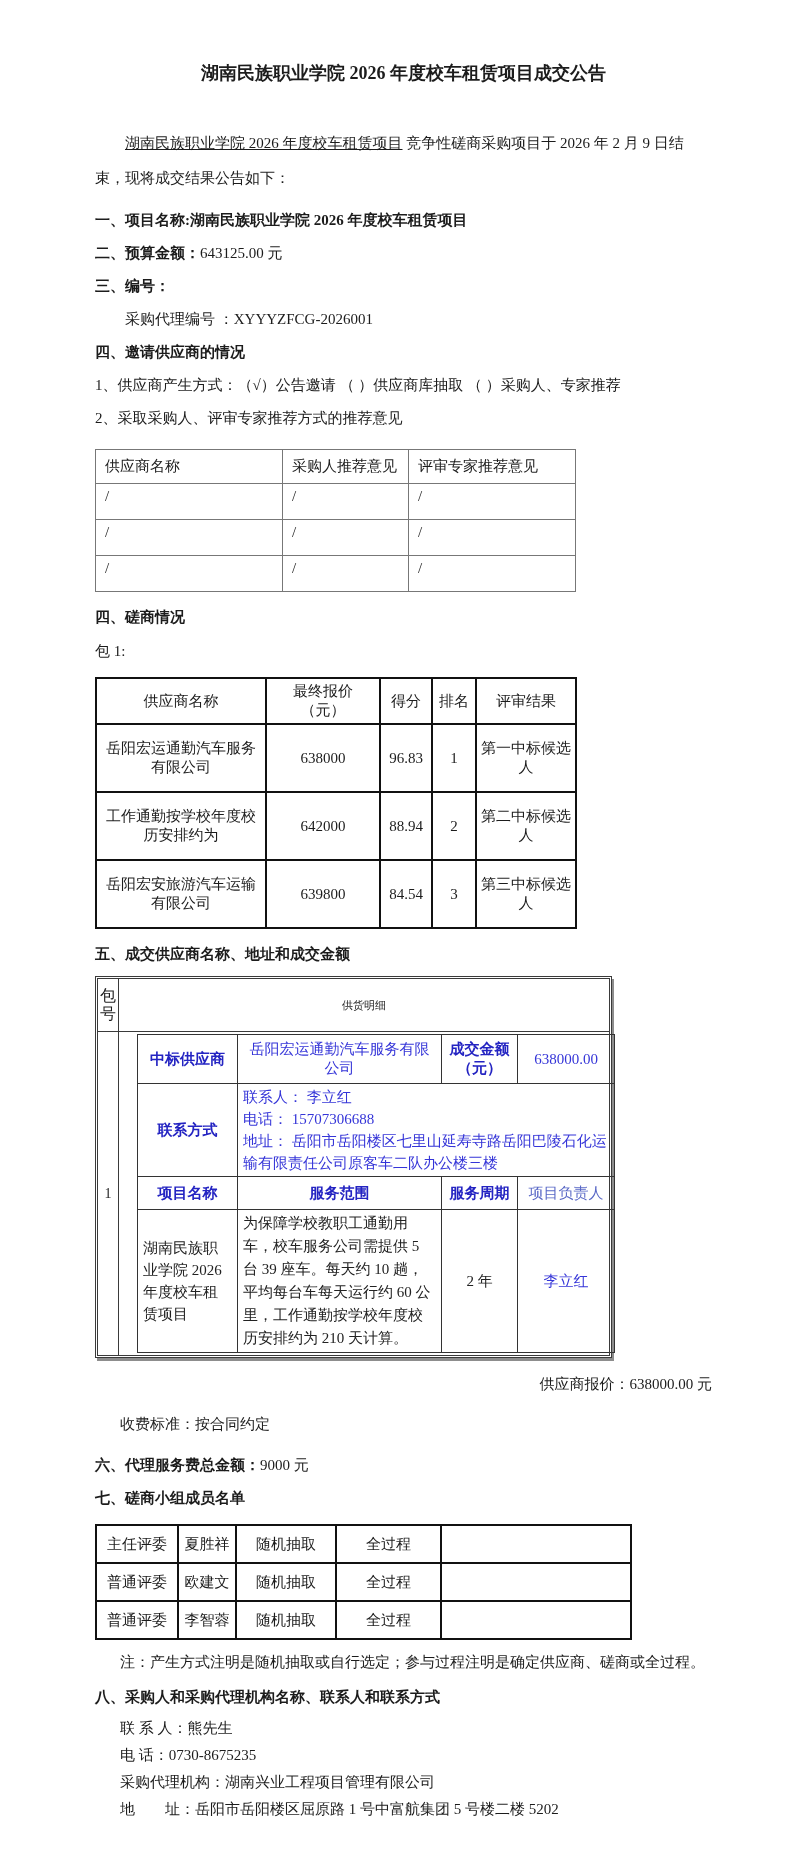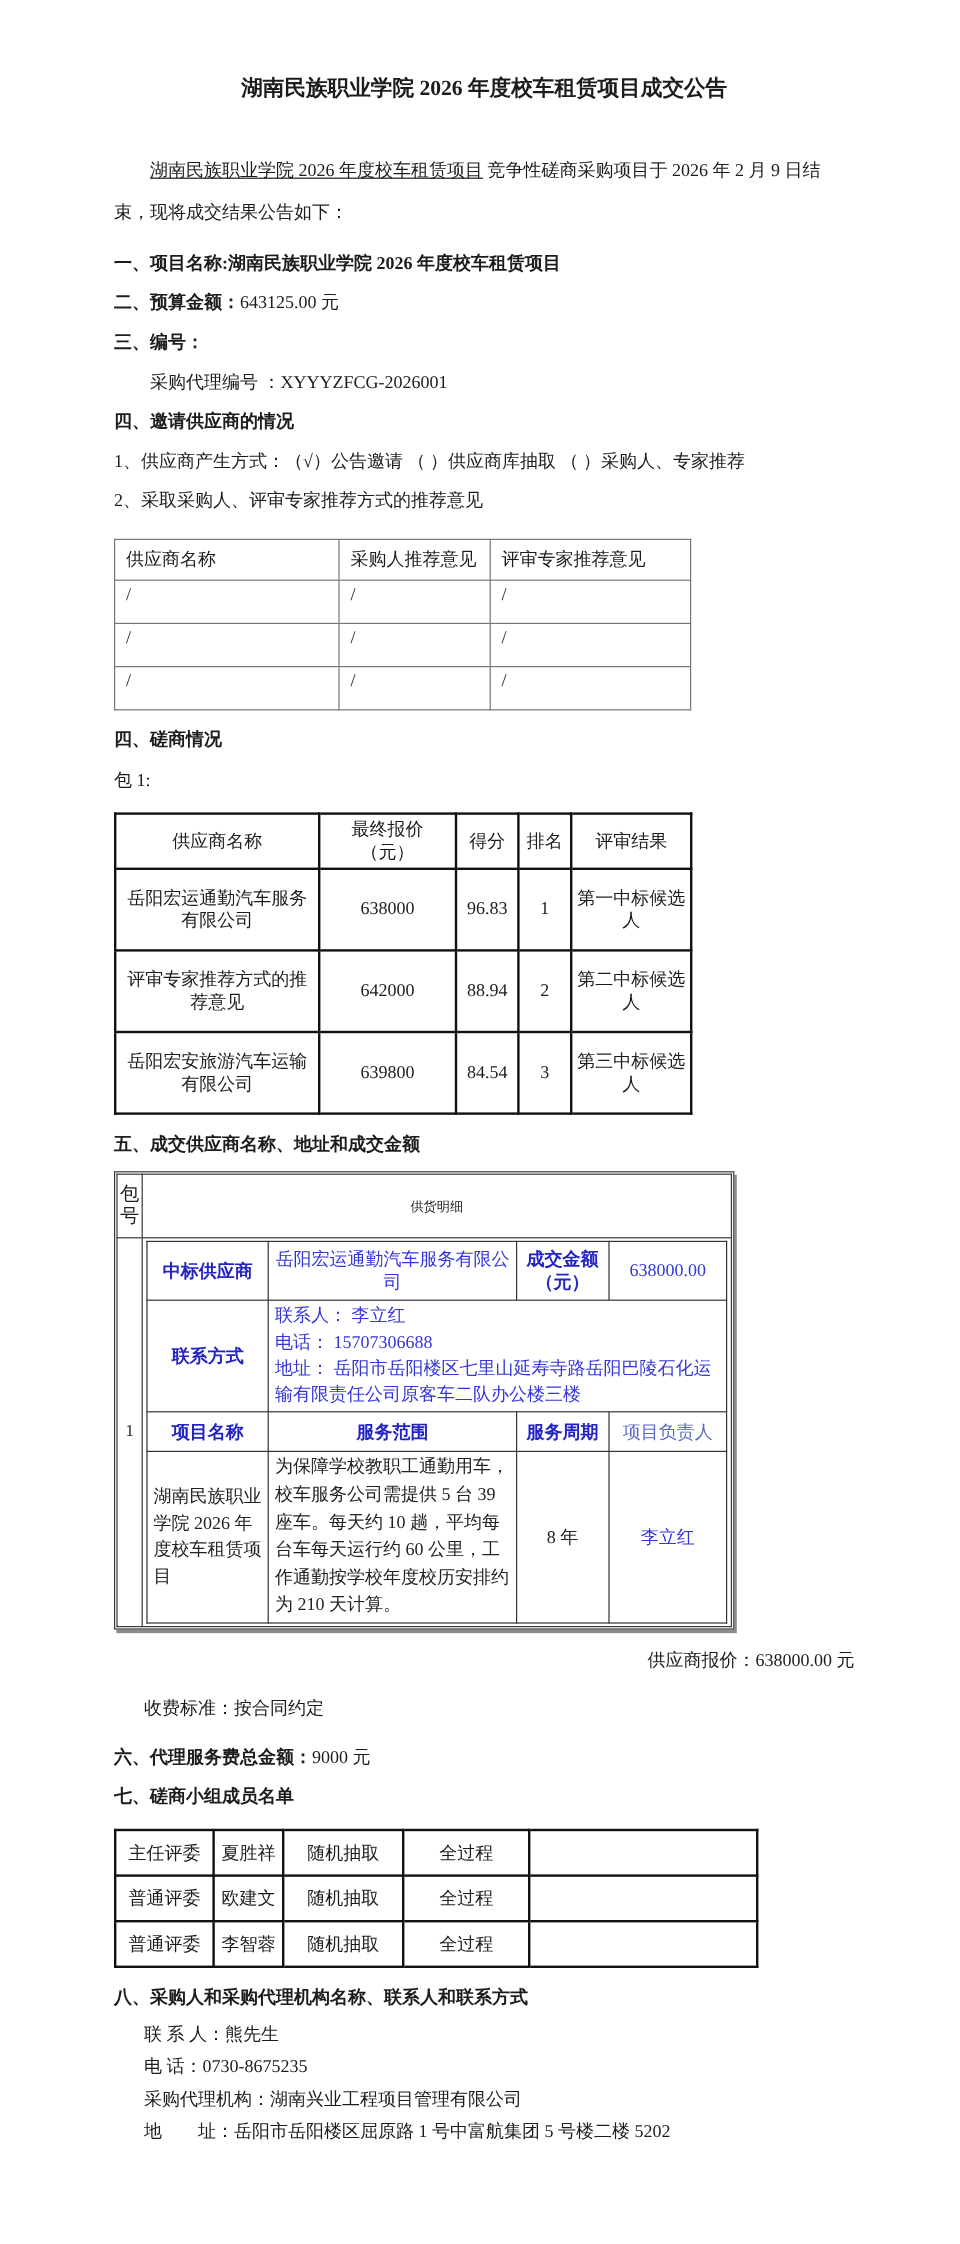--- a/index.html
+++ b/index.html
@@ -36,21 +36,21 @@
   .t2 td { height:62px; }
 
   
   .award-wrap { width:513px; border:1px solid #3a3a3a; box-shadow:2px 3px 0 #8d8d8d; padding:1px; margin:12px 0 0 0; background:#fff; }
   table.outer { border-collapse:collapse; width:100%; table-layout:fixed; }
   .outer > tbody > tr > td { border:1px solid #3a3a3a; }
   .pkg-col { width:21px; }
   .pkg-head { text-align:center; line-height:18px; padding:4px 1px; font-size:16px; word-break:break-all; }
   .detail-head { text-align:center; height:50px; font-size:11px; }
   .pkg-no { text-align:center; vertical-align:middle; font-size:14px; }
-  .inner-holder { padding:2px 3px;margin-left:32px; }
+  .inner-holder { padding:2px 18px;margin-left:32px; }
   table.inner { border-collapse:collapse; width:100%; table-layout:fixed; }
   .inner td { border:1px solid #333; padding:2px 5px; font-size:15px; }
   .lbl { color:#2424c2; font-weight:bold; text-align:center; }
   .bluev { color:#3535d8; }
   .ctr { text-align:center; }
   .mgr-head { color:#5968c6; text-align:center; font-size:14px; }
   .dark { color:#222; }
   .contact-cell { line-height:22px; }
   .row-win td { height:44px; }
   .row-head td { height:28px; }
@@ -140,21 +140,21 @@
       <th>评审结果</th>
     </tr>
     <tr>
       <td>岳阳宏运通勤汽车服务有限公司</td>
       <td>638000</td>
       <td>96.83</td>
       <td>1</td>
       <td>第一中标候选人</td>
     </tr>
     <tr>
-      <td>评审专家推荐方式的推荐意见</td>
+      <td>工作通勤按学校年度校历安排约为</td>
       <td>642000</td>
       <td>88.94</td>
       <td>2</td>
       <td>第二中标候选人</td>
     </tr>
     <tr>
       <td>岳阳宏安旅游汽车运输有限公司</td>
       <td>639800</td>
       <td>84.54</td>
       <td>3</td>
@@ -203,21 +203,21 @@
             </tr>
             <tr class="row-head">
               <td class="lbl">项目名称</td>
               <td class="lbl">服务范围</td>
               <td class="lbl">服务周期</td>
               <td class="mgr-head">项目负责人</td>
             </tr>
             <tr class="row-body">
               <td class="dark pname">湖南民族职业学院 2026 年度校车租赁项目</td>
               <td class="dark scope">为保障学校教职工通勤用车，校车服务公司需提供 5 台 39 座车。每天约 10 趟，平均每台车每天运行约 60 公里，工作通勤按学校年度校历安排约为 210 天计算。</td>
-              <td class="dark ctr">8 年</td>
+              <td class="dark ctr">2 年</td>
               <td class="bluev ctr">李立红</td>
             </tr>
           </tbody>
               </table>
         </td>
       </tr>
     </tbody>
       </table>
   </div>
 
@@ -254,20 +254,21 @@
     <tr>
       <td>普通评委</td>
       <td>李智蓉</td>
       <td>随机抽取</td>
       <td>全过程</td>
       <td></td>
     </tr>
   </tbody>
     </table>
 
+  <div class="note">注：产生方式注明是随机抽取或自行选定；参与过程注明是确定供应商、磋商或全过程。</div>
 
   <div class="h-sec">八、采购人和采购代理机构名称、联系人和联系方式</div>
 
   <div class="contacts">
     <div class="contact-line">联 系 人：熊先生</div>
     <div class="contact-line">电  话：0730-8675235</div>
     <div class="contact-line agency-line">采购代理机构：湖南兴业工程项目管理有限公司</div>
     <div class="contact-line">地　　址：岳阳市岳阳楼区屈原路 1 号中富航集团 5 号楼二楼 5202</div>
 
   </div>

